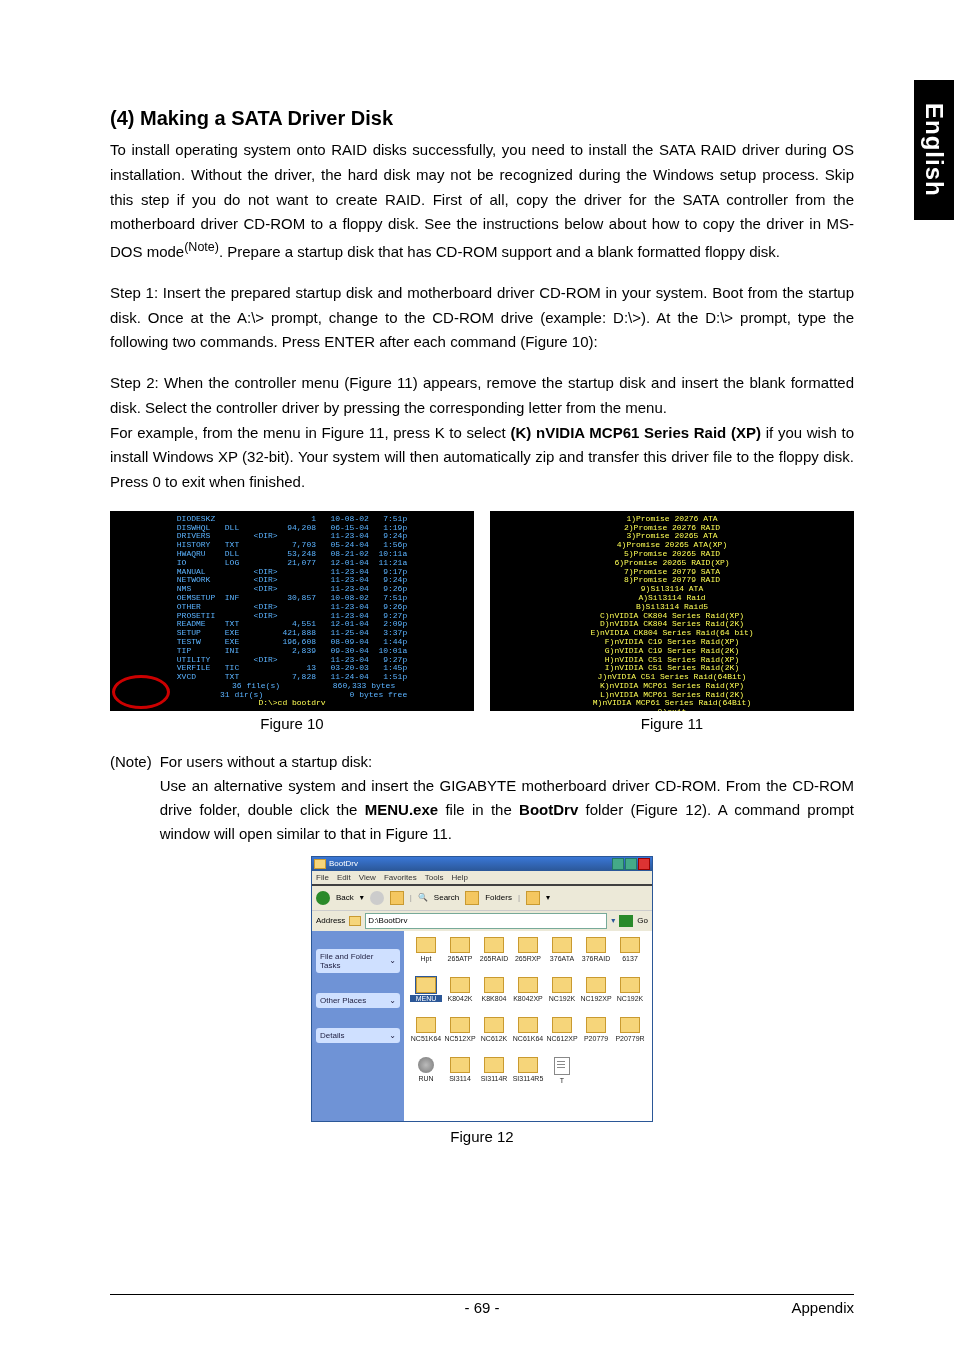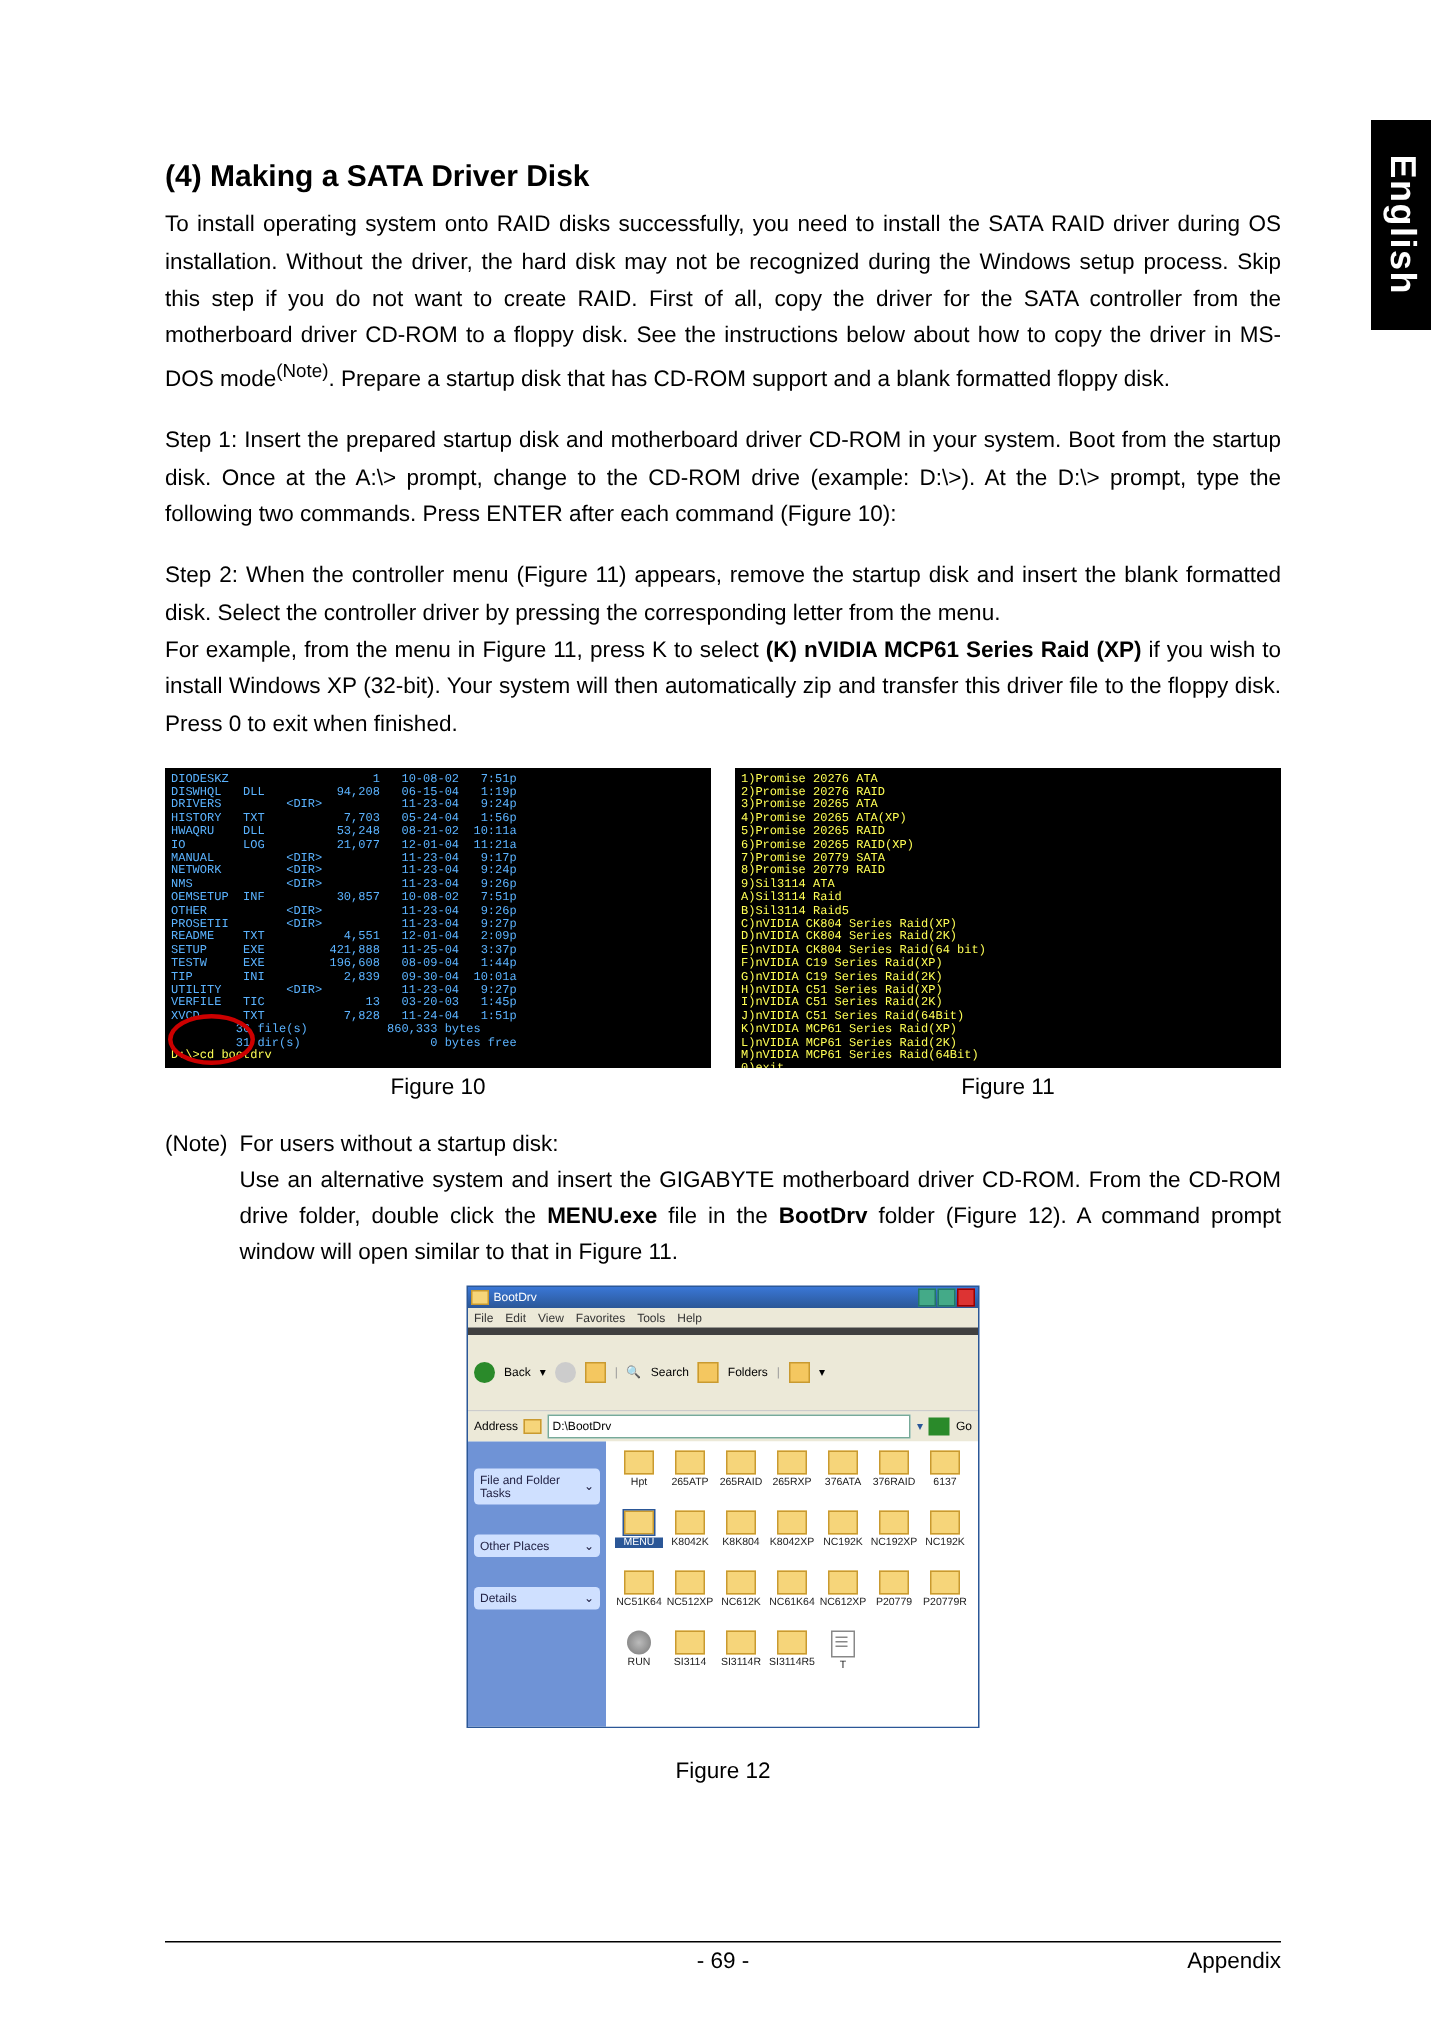--- a/index.html
+++ b/index.html
@@ -59,21 +59,21 @@
   }
   .fig {
     flex: 1;
     text-align: center;
   }
   .dos-shot {
     width: 100%;
     height: 200px;
     background: #000;
     position: relative;
-    text-align: left;
+    text-align: center;
     overflow: hidden;
   }
   .dos-shot pre {
     color: #eee;
     font-family: "Courier New", monospace;
     font-size: 8px;
     line-height: 1.1;
     margin: 4px;
     white-space: pre;
   }
@@ -124,22 +124,22 @@
   }
   .xp-title-left { display:flex; align-items:center; gap:3px; }
   .xp-title-btns { display:flex; gap:1px; }
   .xp-tbtn { width:10px;height:10px;background:#d33;border:1px solid #900; }
   .xp-tbtn.min,.xp-tbtn.max{ background:#4a8; border-color:#276; }
   .xp-menu {
     background:#ece9d8; padding:2px 4px; color:#333;
     display:flex; gap:8px;
   }
   .xp-toolbar {
-    background:#ece9d8; padding:18px 4px; display:flex; align-items:center; gap:6px;
-    border-top:5px solid #404040;border-bottom:1px solid #ccc;
+    background:#ece9d8; padding:5px 4px; display:flex; align-items:center; gap:6px;
+    border-top:2px solid #404040;border-bottom:1px solid #ccc;
   }
   .tb-back{ width:14px;height:14px;border-radius:50%;background:#2a8a2a; }
   .tb-fwd{ width:14px;height:14px;border-radius:50%;background:#ccc; }
   .tb-ico{ width:12px;height:12px;background:#f4c760;border:1px solid #c99a30; }
   .xp-addr {
     background:#ece9d8; padding:2px 4px; display:flex; align-items:center; gap:4px;
   }
   .xp-addr input{
     flex: 1;
     font-size:8px; height:12px; border:1px solid #7a9; background:#fff;
@@ -447,21 +447,21 @@
               <div class="xp-folder-ico"></div>
               <div class="fname">SI3114R5</div>
             </div>
             <div class="xp-file">
               <div class="xp-ini-ico"></div>
               <div class="fname">T</div>
             </div>
           </div>
       </div>
     </div>
-    <div class="fig-caption" style="margin-top:20px">Figure 12</div>
+    <div class="fig-caption" style="margin-top:6px">Figure 12</div>
   </div>
 
   <div class="footer">
     <div class="center">- 69 -</div>
     <div class="right">Appendix</div>
   </div>
 
 </div>
 
 </body></html>

